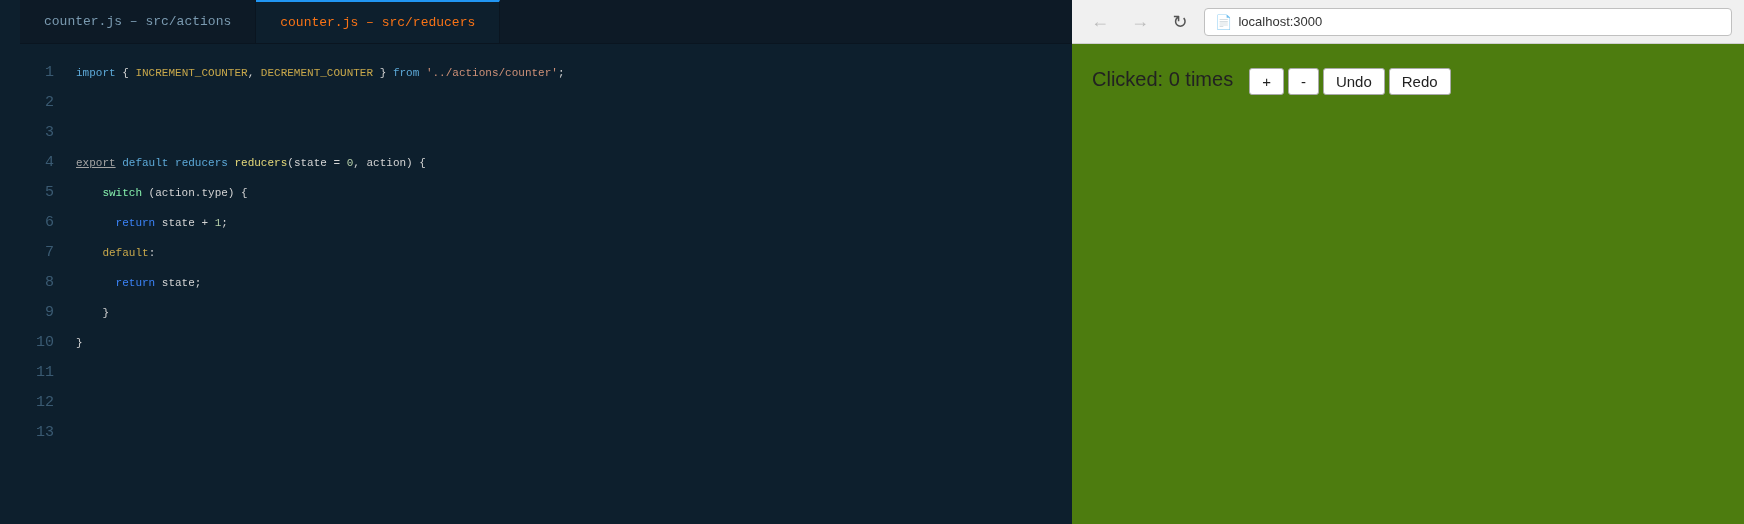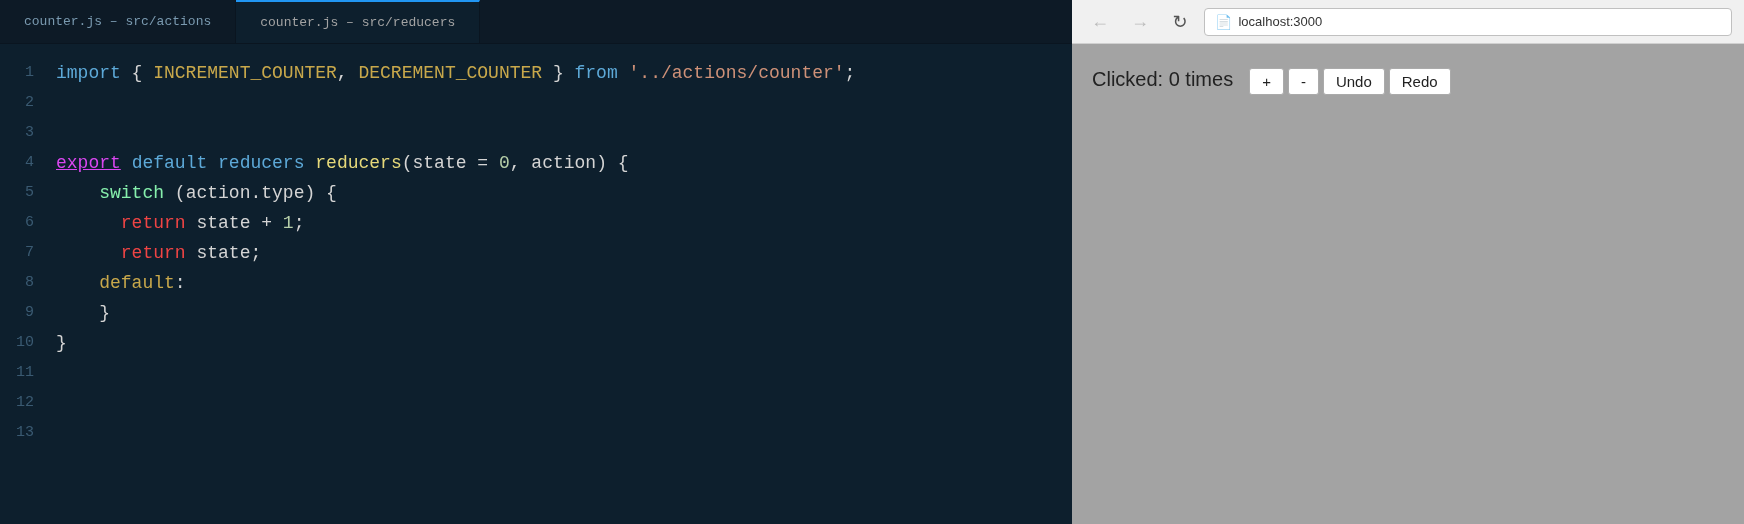--- a/index.html
+++ b/index.html
@@ -11,20 +11,21 @@
       overflow: hidden;
     }
 
     
     .editor-pane {
       width: 1072px;
       height: 524px;
       background-color: #0d1f2d;
       display: flex;
       flex-direction: column;
+      padding-left: 20px;
     }
 
     
     .tab-bar {
       display: flex;
       background-color: #0d1a26;
       height: 44px;
       align-items: stretch;
       border-bottom: 1px solid #0a1520;
     }
@@ -35,21 +36,21 @@
       padding: 0 24px;
       font-size: 13px;
       cursor: pointer;
       color: #7a9ab0;
       background-color: #0d1a26;
       border-right: 1px solid #0a1520;
       white-space: nowrap;
     }
 
     .tab.active {
-      color: #a3a3a3;
+      color: #f97316;
       background-color: #0d1f2d;
       border-top: 2px solid #2196f3;
       border-bottom: none;
     }
 
     
     .code-area {
       flex: 1;
       display: flex;
       overflow: hidden;
@@ -66,39 +67,39 @@
       line-height: 30px;
       padding-right: 18px;
       padding-left: 10px;
       background-color: #0d1f2d;
       user-select: none;
     }
 
     .code-content {
       flex: 1;
       padding: 14px 0 14px 4px;
-      font-size: 18px;
+      font-size: 11px;
       line-height: 30px;
       overflow: hidden;
     }
 
     .code-line {
       white-space: pre;
       display: block;
       height: 30px;
     }
 
     
     .kw-import { color: #5da9d8; }
-    .kw-export { color: #d946ef; text-decoration: underline; }
+    .kw-export { color: #a3a3a3; text-decoration: underline; }
     .kw-default { color: #5da9d8; }
     .kw-function { color: #5da9d8; }
     .kw-switch { color: #86efac; }
     .kw-case { color: #5da9d8; }
-    .kw-return { color: #ef4444; }
+    .kw-return { color: #3b82f6; }
     .kw-default-kw { color: #c8a84b; }
     .brace { color: #d4d4d4; }
     .const-name { color: #c8a84b; }
     .fn-name { color: #e6d97a; }
     .string { color: #ce9178; }
     .plain { color: #d4d4d4; }
     .number { color: #b5cea8; }
 
     
     .browser-pane {
@@ -152,21 +153,21 @@
       gap: 6px;
     }
 
     .page-icon {
       color: #666;
       font-size: 14px;
     }
 
     .browser-content {
       flex: 1;
-      background: #a3a3a3;
+      background: #4d7c0f;
       display: flex;
       align-items: flex-start;
       padding: 24px 20px;
     }
 
     .counter-text {
       font-size: 20px;
       color: #222;
       font-family: Arial, sans-serif;
       margin-right: 16px;
@@ -220,22 +221,22 @@
       <span>12</span>
       <span>13</span>
     </div>
     <div class="code-content">
       <span class="code-line"><span class="kw-import">import</span><span class="plain"> { </span><span class="const-name">INCREMENT_COUNTER</span><span class="plain">, </span><span class="const-name">DECREMENT_COUNTER</span><span class="plain"> } </span><span class="kw-import">from</span><span class="plain"> </span><span class="string">'../actions/counter'</span><span class="plain">;</span></span>
       <span class="code-line"></span>
       <span class="code-line"></span>
       <span class="code-line"><span class="kw-export">export</span><span class="plain"> </span><span class="kw-default">default</span><span class="plain"> </span><span class="kw-function">reducers</span><span class="plain"> </span><span class="fn-name">reducers</span><span class="plain">(state = </span><span class="number">0</span><span class="plain">, action) {</span></span>
       <span class="code-line"><span class="plain">    </span><span class="kw-switch">switch</span><span class="plain"> (action.type) {</span></span>
       <span class="code-line"><span class="plain">      </span><span class="kw-return">return</span><span class="plain"> state + </span><span class="number">1</span><span class="plain">;</span></span>
+      <span class="code-line"><span class="plain">    </span><span class="kw-default-kw">default</span><span class="plain">:</span></span>
       <span class="code-line"><span class="plain">      </span><span class="kw-return">return</span><span class="plain"> state;</span></span>
-      <span class="code-line"><span class="plain">    </span><span class="kw-default-kw">default</span><span class="plain">:</span></span>
       <span class="code-line"><span class="plain">    </span><span class="brace">}</span></span>
       <span class="code-line"><span class="brace">}</span></span>
     </div>
   </div>
 </div>
 
 <div class="browser-pane">
   <div class="browser-toolbar">
     <button class="nav-btn disabled">
       <span>←</span>

